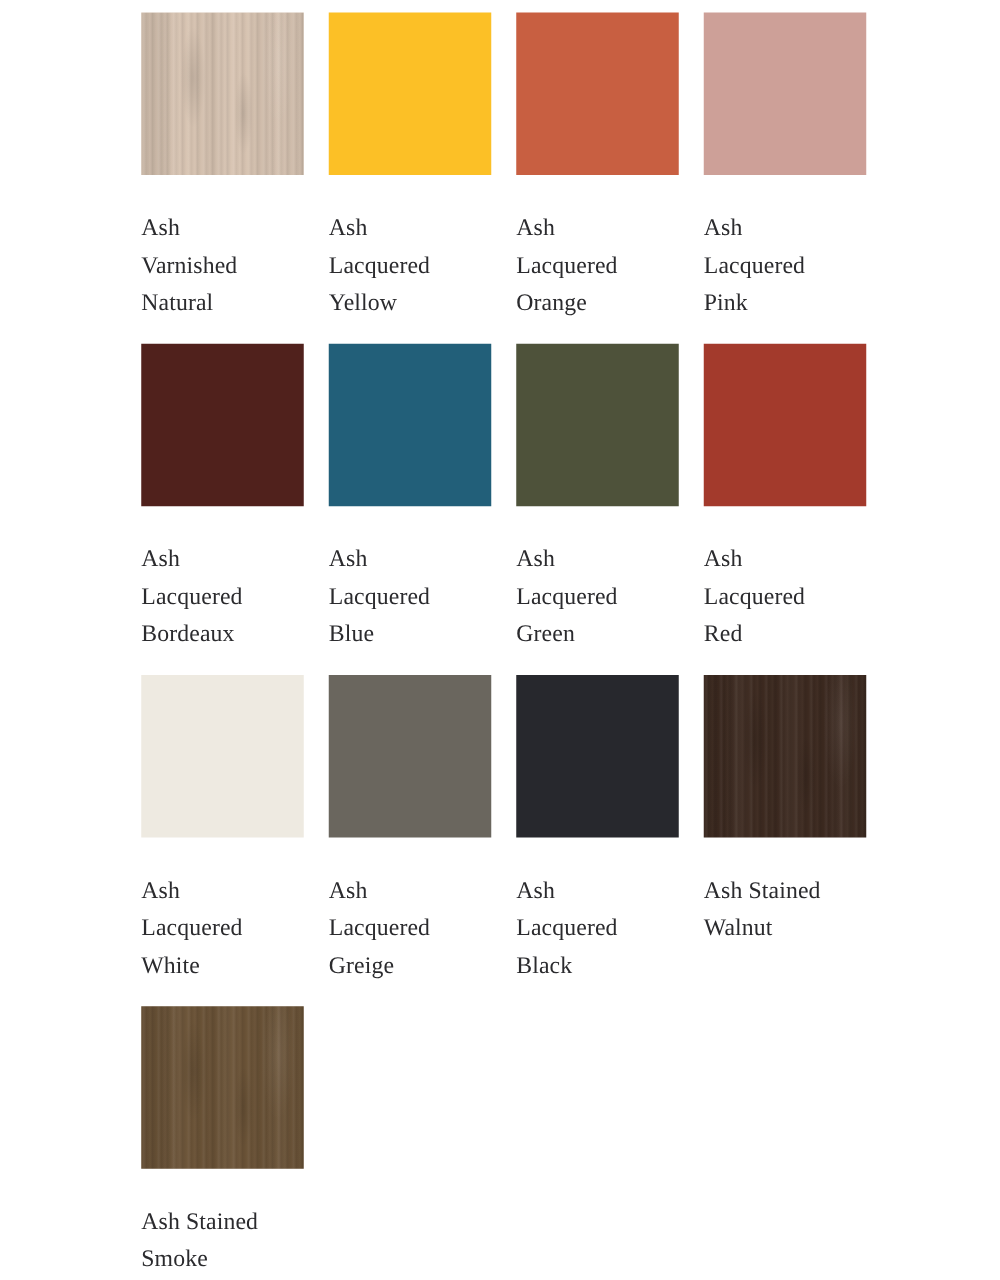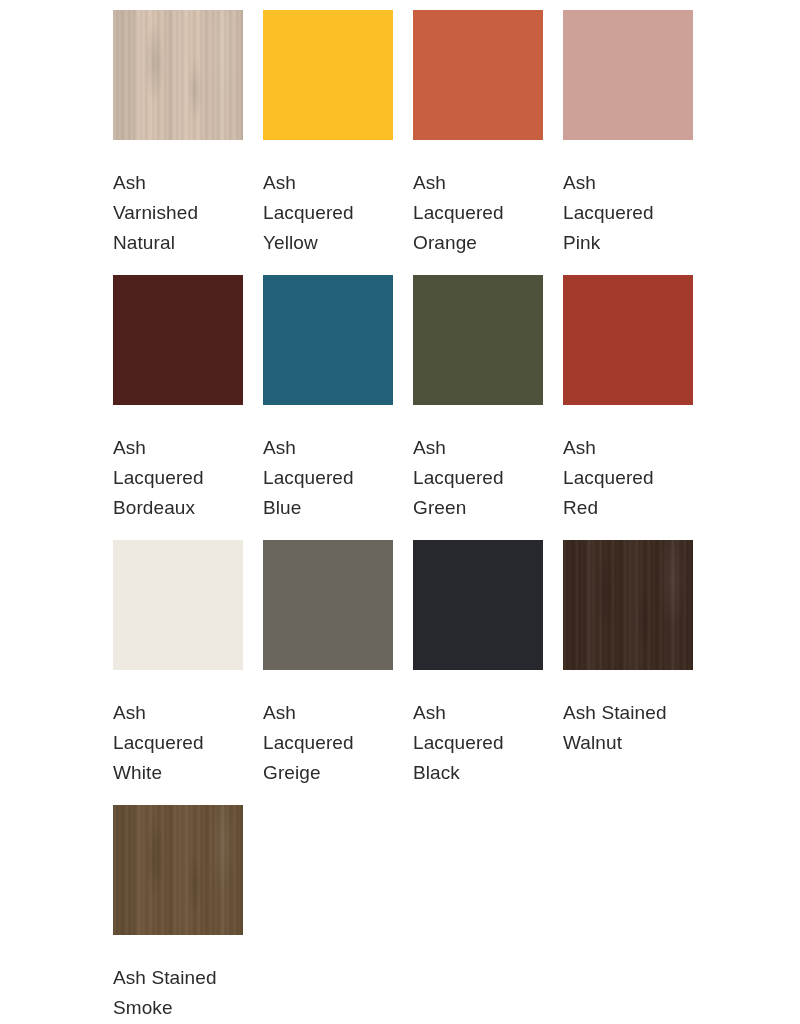--- a/index.html
+++ b/index.html
@@ -19,20 +19,21 @@
   .swatch-grid {
     position: relative;
     width: 800px;
     height: 1024px;
     padding: 10px 0 0 113px;
     display: grid;
     grid-template-columns: repeat(4, 150px);
     grid-auto-rows: 265px;
     align-content: start;
     justify-content: start;
+    font-family: Liberation Serif, serif;
   }
 
   .swatch-card {
     width: 150px;
     position: relative;
   }
 
   .swatch-chip {
     width: 130px;
     height: 130px;

